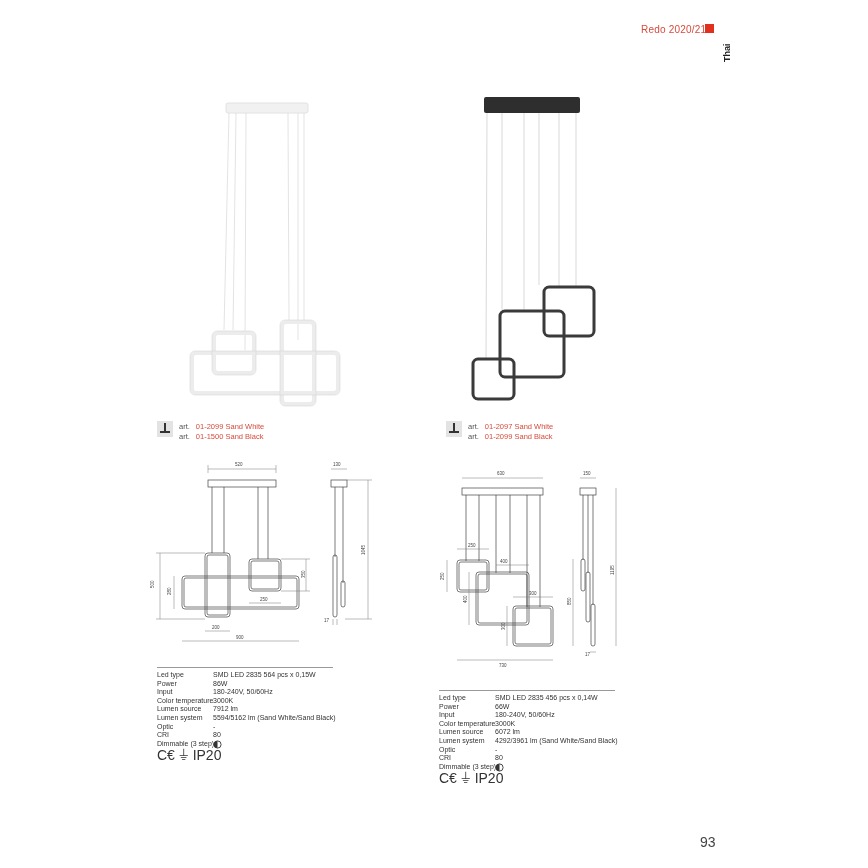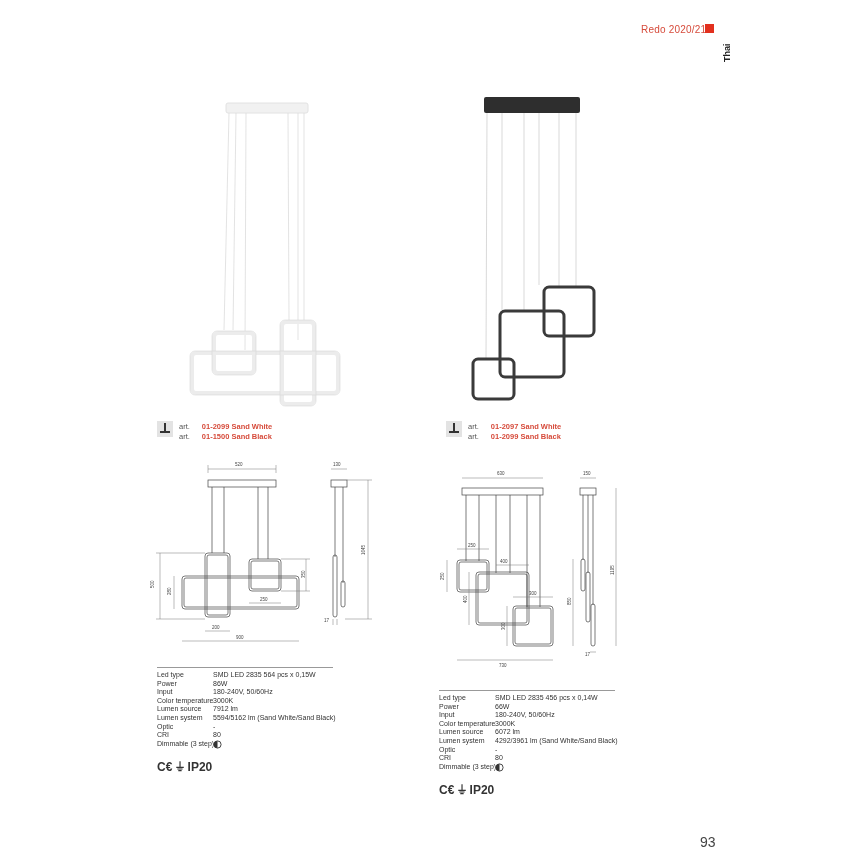--- a/index.html
+++ b/index.html
@@ -10,27 +10,27 @@
   .brand-square { left:705px; top:24px; width:9px; height:9px; background:#e2301e; }
   .thai { left:722px; top:48px; font-size:9px; font-weight:bold; color:#222;
           transform:rotate(-90deg); transform-origin:left top; white-space:nowrap; }
   .prod-img { }
   .art-block { font-size:7.5px; line-height:10px; }
   .art-icon { width:16px; height:16px; background:#e3e3e3; position:absolute; }
   .art-icon .stem { position:absolute; left:7px; top:2px; width:1.5px; height:9px; background:#333; }
   .art-icon .base { position:absolute; left:3px; top:10px; width:10px; height:1.5px; background:#333; }
   .art-line { position:absolute; white-space:nowrap; }
   .art-prefix { color:#555; }
-  .art-code { color:#d64b3b; margin-left:12px;font-weight:bold; }
+  .art-code { color:#d64b3b; margin-left:6px; }
   .spec { font-size:7px; line-height:8.6px; color:#333; }
   .spec-rule { position:absolute; height:1px; background:#999; }
   .spec-row { position:absolute; white-space:nowrap; }
   .spec-label { position:absolute; left:0; }
   .spec-value { position:absolute; }
-  .cert { font-size:12px; font-weight:bold; color:#333; white-space:nowrap;margin-top:12px; }
+  .cert { font-size:14px; font-weight:normal; color:#333; white-space:nowrap; }
   .page-num { left:700px; top:834px; font-size:14px; color:#444; }
   svg text { font-family:"Liberation Sans", sans-serif; }
 </style>
 </head>
 <body>
 
 <div class="abs brand">Redo 2020/21</div>
 <div class="abs brand-square"></div>
 <div class="abs thai" style="top:62px;">Thai</div>
 

